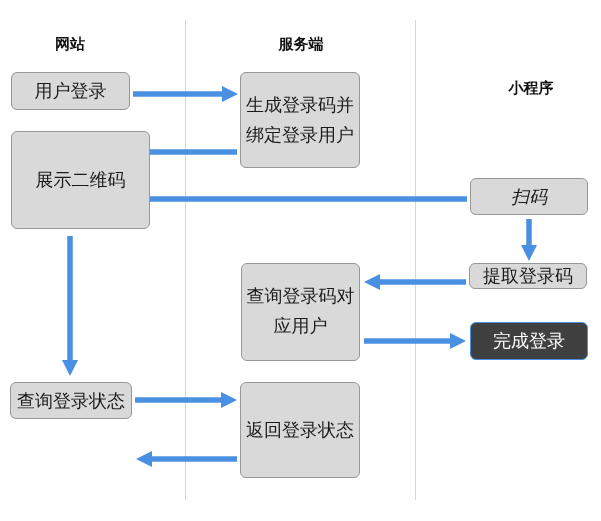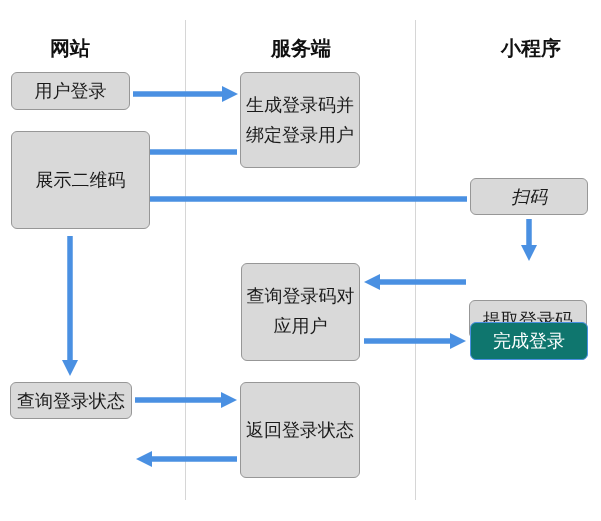--- a/index.html
+++ b/index.html
@@ -17,53 +17,53 @@
     height: 480px;
     width: 1px;
     background: #d6d6d6;
   }
   .lane-line.l1 { left: 185px; }
   .lane-line.l2 { left: 415px; }
   .lane-label {
     position: absolute;
     top: 35px;
     transform: translateX(-50%);
-    font-size: 20px;
+    font-size: 15px;
     font-weight: 600;
     color: #111111;
     white-space: nowrap;
   }
   .lane-label.w1 { left: 70px; }
   .lane-label.w2 { left: 301px; }
-  .lane-label.w3 { left: 531px; }
+  .lane-label.w3 { left: 531px; margin-top: 44px; }
   .node {
     position: absolute;
     box-sizing: border-box;
     background: #d9d9d9;
     border: 1px solid #979797;
     border-radius: 6px;
     display: flex;
     align-items: center;
     justify-content: center;
     text-align: center;
     font-size: 18px;
     line-height: 30px;
     color: #1a1a1a;
     white-space: pre-line;
   }
   .node.primary {
-    background: #0f766e;
+    background: #404040;
     border-color: #4a90e2;
     color: #ffffff;
   }
   .n-user-login    { left: 11px;  top: 72px;  width: 119px; height: 38px; }
   .n-generate      { left: 240px; top: 72px;  width: 120px; height: 96px; }
   .n-show-qr       { left: 11px;  top: 131px; width: 139px; height: 98px; }
   .n-scan          { left: 470px; top: 178px; width: 118px; height: 37px; font-style: italic; }
-  .n-extract       { left: 469px; top: 263px; width: 118px; height: 39px; margin-top: 37px; }
+  .n-extract       { left: 469px; top: 263px; width: 118px; height: 26px; }
   .n-query-user    { left: 241px; top: 263px; width: 119px; height: 98px; font-family: Liberation Mono, monospace; }
   .n-complete      { left: 470px; top: 322px; width: 118px; height: 38px; }
   .n-query-status  { left: 10px;  top: 382px; width: 122px; height: 37px; }
   .n-return-status { left: 240px; top: 382px; width: 120px; height: 96px; }
   .n-destroy       { left: 11px;  top: 441px; width: 121px; height: 37px; }
   .arrows {
     position: absolute;
     left: 0; top: 0;
     width: 601px; height: 521px;
     pointer-events: none;

